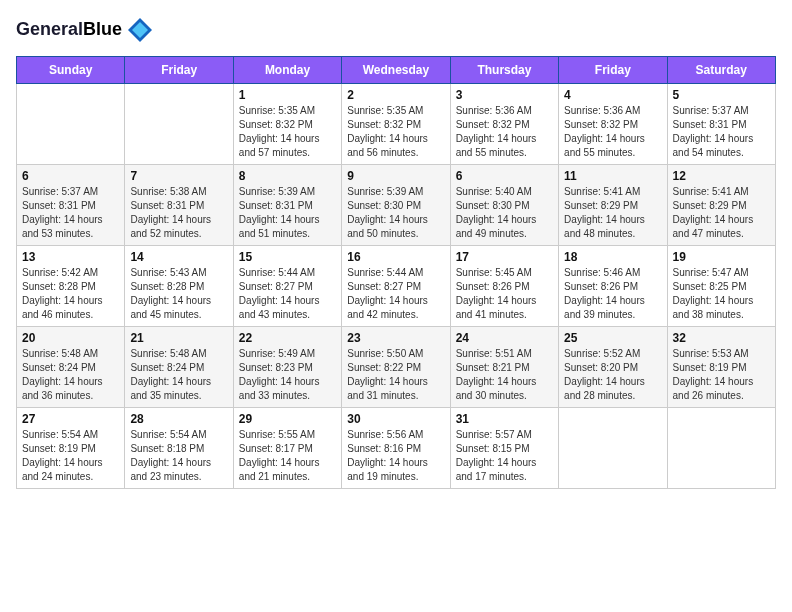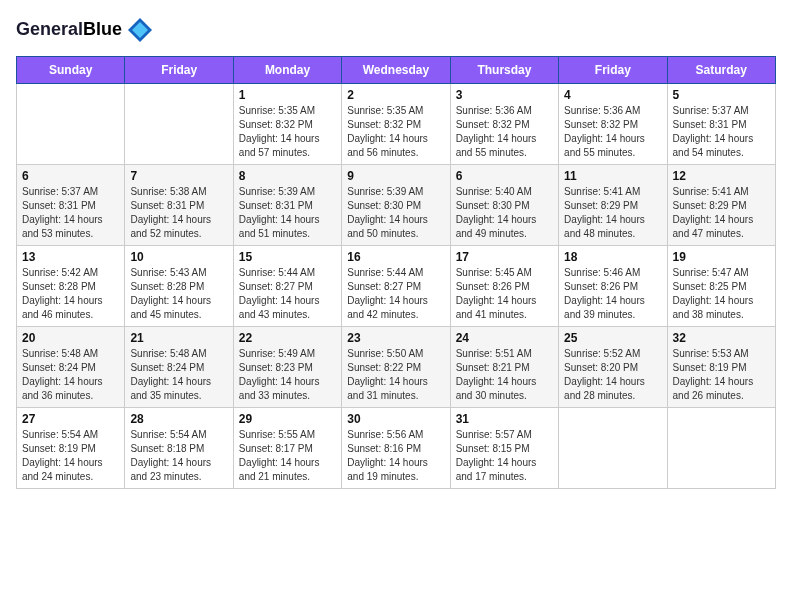--- a/index.html
+++ b/index.html
@@ -168,21 +168,21 @@
           <span class="day-num">12</span>
           <div class="day-info">Sunrise: 5:41 AM<br>Sunset: 8:29 PM<br>Daylight: 14 hours and 47 minutes.</div>
         </td>
       </tr>
       <tr>
         <td>
           <span class="day-num">13</span>
           <div class="day-info">Sunrise: 5:42 AM<br>Sunset: 8:28 PM<br>Daylight: 14 hours and 46 minutes.</div>
         </td>
         <td>
-          <span class="day-num">10</span>
+          <span class="day-num">14</span>
           <div class="day-info">Sunrise: 5:43 AM<br>Sunset: 8:28 PM<br>Daylight: 14 hours and 45 minutes.</div>
         </td>
         <td>
           <span class="day-num">15</span>
           <div class="day-info">Sunrise: 5:44 AM<br>Sunset: 8:27 PM<br>Daylight: 14 hours and 43 minutes.</div>
         </td>
         <td>
           <span class="day-num">16</span>
           <div class="day-info">Sunrise: 5:44 AM<br>Sunset: 8:27 PM<br>Daylight: 14 hours and 42 minutes.</div>
         </td>

